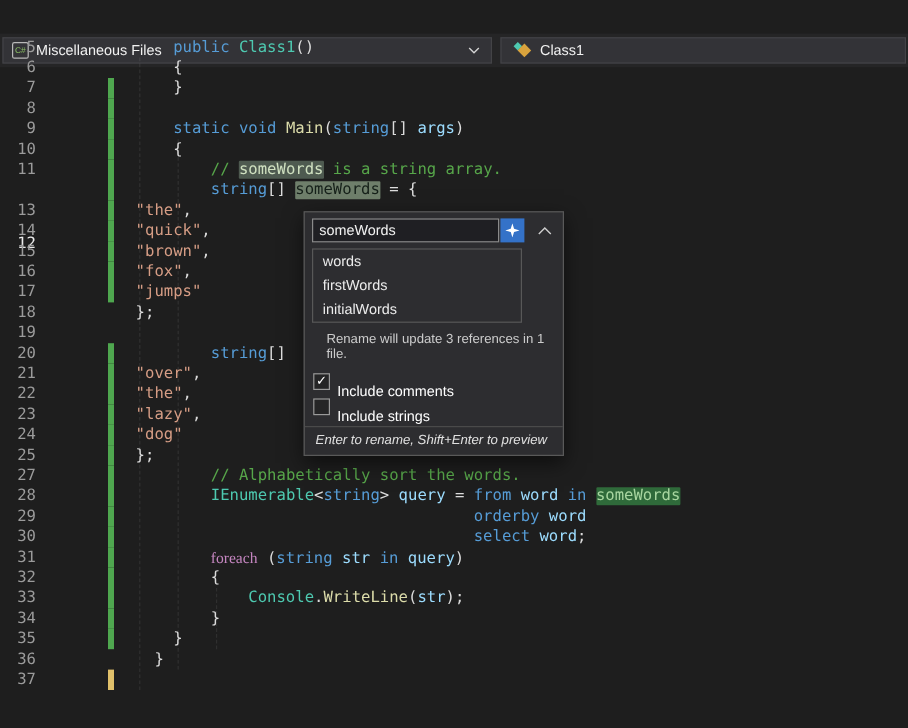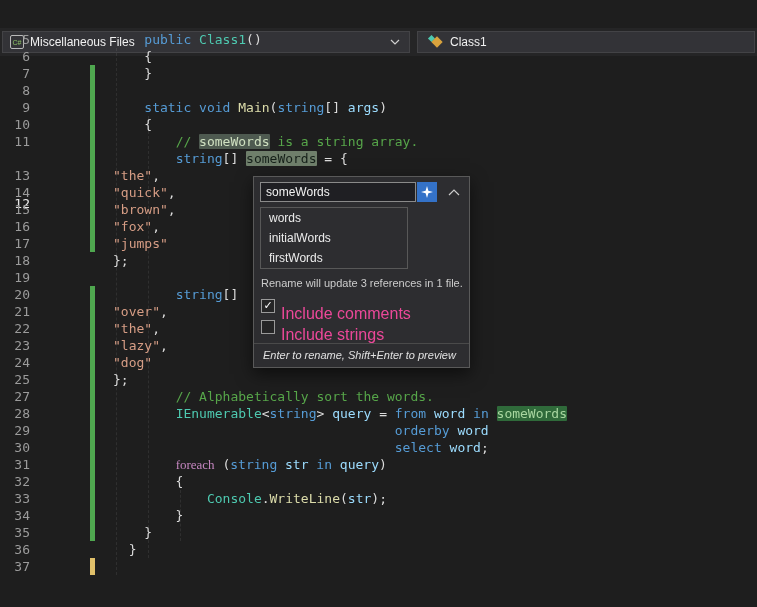--- a/index.html
+++ b/index.html
@@ -66,29 +66,29 @@
     font-family:"Liberation Sans", sans-serif; font-size:12px; padding:1px 5px; outline:none;
   }
   .btn-sparkle {
     width:22px; height:20px; margin-left:1px; background:#3472c8; border:none;
     display:flex; align-items:center; justify-content:center; padding:0; cursor:pointer;
   }
   .btn-collapse {
     width:20px; height:18px; margin-left:8px; background:transparent; border:none;
     display:flex; align-items:center; justify-content:center; padding:0; cursor:pointer;
   }
-  .sugg-list { margin-top:5px; width:148px; border:1px solid #585858; background:#2d2d30; }
+  .sugg-list { margin-top:5px; width:175px; border:1px solid #585858; background:#2d2d30; }
   .sugg-item { height:20px; line-height:20px; padding-left:8px; font-size:12px; color:#ececec; cursor:default; }
-  .info-text { font-size:11px; color:#cccccc; margin:8px 0 6px 1px; }
+  .info-text { font-size:11px; color:#cccccc; margin:8px 0 6px 12px; }
   .cb-row { display:flex; align-items:center; height:21px; }
   .cb-box {
     width:14px; height:14px; border:1px solid #9a9a9a; background:#252526; margin:0 6px 0 1px;
     display:flex; align-items:center; justify-content:center; font-size:11px; color:#ffffff; cursor:pointer;
   }
-  .cb-label { font-size:16px; color:#ec4899;margin-top:16px; }
+  .cb-label { font-size:12px; color:#ffffff;margin-top:16px; }
   .popup-footer {
     margin:6px -6px 0 -6px; border-top:1px solid #4a4a4a; padding:5px 9px 6px 9px;
     font-style:italic; font-size:11px; color:#e0e0e0;
   }
 </style>
 </head>
 <body>
 
 <div class="navbar">
   <div class="nav-box" id="proj-dd">
@@ -291,22 +291,22 @@
       <span style="display:flex;">
         <svg width="12" height="7" viewBox="0 0 12 7">
             <polyline points="1,6 6,1 11,6" fill="none" stroke="#cccccc" stroke-width="1.2"></polyline>
           </svg>
       </span>
     </button>
   </div>
 
   <div class="sugg-list" id="sugg-list">
       <div class="sugg-item">words</div>
+      <div class="sugg-item">firstWords</div>
       <div class="sugg-item">initialWords</div>
-      <div class="sugg-item">firstWords</div>
     </div>
 
   <div class="info-text">Rename will update 3 references in 1 file.</div>
 
   <div id="cb-rows">
       <div class="cb-row">
         <span class="cb-box">✓</span>
         <span class="cb-label">Include comments</span>
       </div>
       <div class="cb-row">

